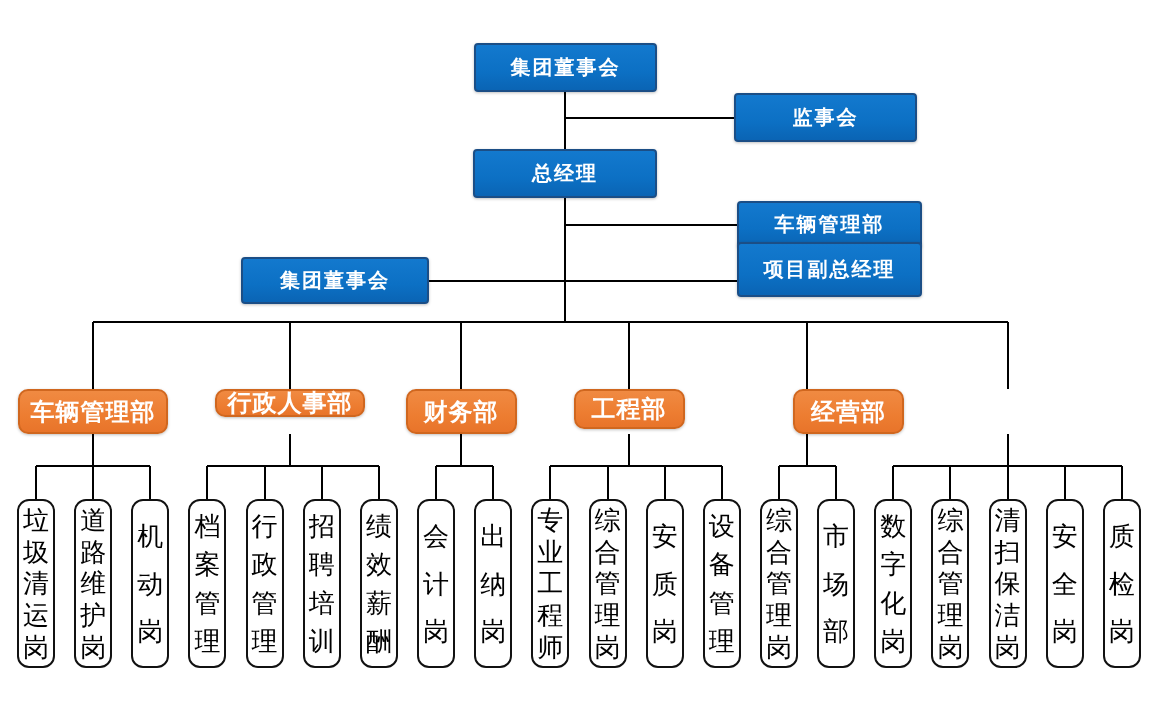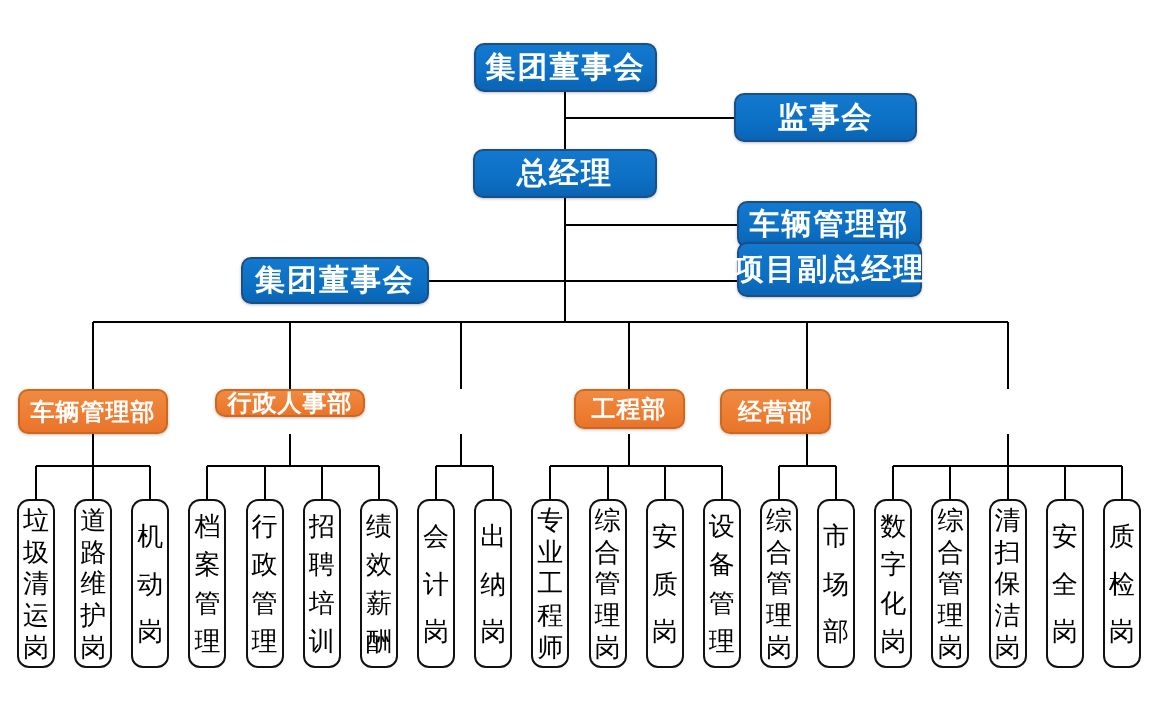--- a/index.html
+++ b/index.html
@@ -14,24 +14,24 @@
     position:absolute;
     box-sizing:border-box;
     display:flex;
     align-items:center;
     justify-content:center;
     text-align:center;
   }
   .exec{
     background:linear-gradient(180deg,var(--blue-light) 0%,var(--blue) 60%,var(--blue-dark) 100%);
     border:2px solid var(--blue-border);
-    border-radius:10px;
+    border-radius:4px;
     color:var(--text-on-color);
     font-weight:bold;
-    font-size:30px;
+    font-size:20px;
     letter-spacing:2px;
     box-shadow:0 1px 3px rgba(0,0,0,.25);
   }
   .dept{
     background:linear-gradient(180deg,var(--orange-light) 0%,var(--orange) 60%,var(--orange-dark) 100%);
     border:2px solid var(--orange-border);
     border-radius:10px;
     color:var(--text-on-color);
     font-weight:bold;
     font-size:24px;
@@ -125,24 +125,27 @@
     </div>
     <div class="node exec" style="left: 737px; top: 242px; width: 185px; height: 55px;">
       <span class="node-label">项目副总经理</span>
     </div>
     <div class="node dept" style="left: 18px; top: 389px; width: 150px; height: 45px;">
       <span class="node-label">车辆管理部</span>
     </div>
     <div class="node dept" style="left: 215px; top: 389px; width: 150px; height: 28px;">
       <span class="node-label">行政人事部</span>
     </div>
+    <div class="node dept" style="left: 405.5px; top: 389px; width: 111px; height: 45px;">
+      <span class="node-label">财务部</span>
+    </div>
     <div class="node dept" style="left: 573.5px; top: 389px; width: 111px; height: 40px;">
       <span class="node-label">工程部</span>
     </div>
-    <div class="node dept" style="left: 720px; top: 389px; width: 111px; height: 45px;">
+    <div class="node dept" style="left: 793px; top: 389px; width: 111px; height: 45px;">
       <span class="node-label">经营部</span>
     </div>
     <div class="node leaf" style="left: 17px; top: 499px; width: 38px; height: 169px;">
       <span class="node-label">
         <span>垃</span>
         <span>圾</span>
         <span>清</span>
         <span>运</span>
         <span>岗</span>
       </span>

